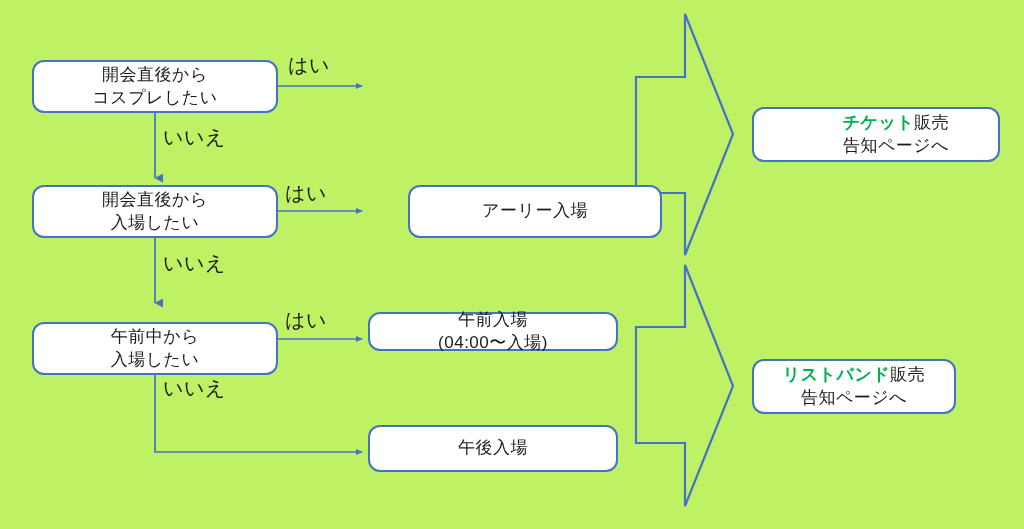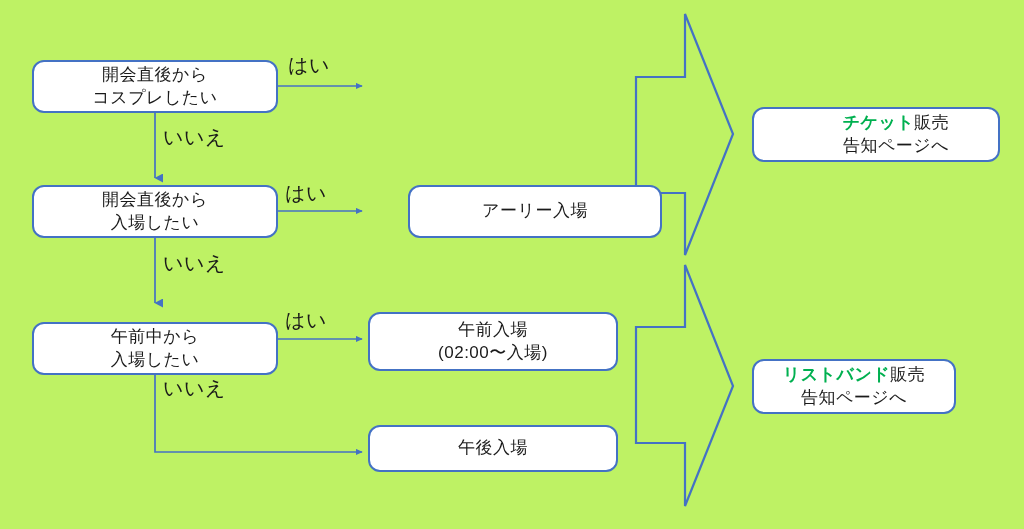--- a/index.html
+++ b/index.html
@@ -116,23 +116,23 @@
   <div class="node" style="left:32px; top:312px; width:246px; height:53px;margin-top:10px;">
     <span>午前中から</span>
     <span class="line2">入場したい</span>
   </div>
 
 
   <div class="node" style="left:368px; top:185px; width:254px; height:53px;margin-left:40px;">
     <span>アーリー入場</span>
   </div>
 
-  <div class="node" style="left:368px; top:312px; width:250px; height:59px;">
+  <div class="node" style="left:368px; top:312px; width:250px; height:39px;">
     <span>午前入場</span>
-    <span class="line2">(02:00〜入場)</span>
+    <span class="line2">(04:00〜入場)</span>
   </div>
 
   <div class="node" style="left:368px; top:425px; width:250px; height:47px;">
     <span>午後入場</span>
   </div>
 
   <div class="node" style="left:752px; top:107px; width:248px; height:55px;padding-left:40px;">
     <span>
       <span class="accent">チケット</span><span>販売</span>
     </span>

